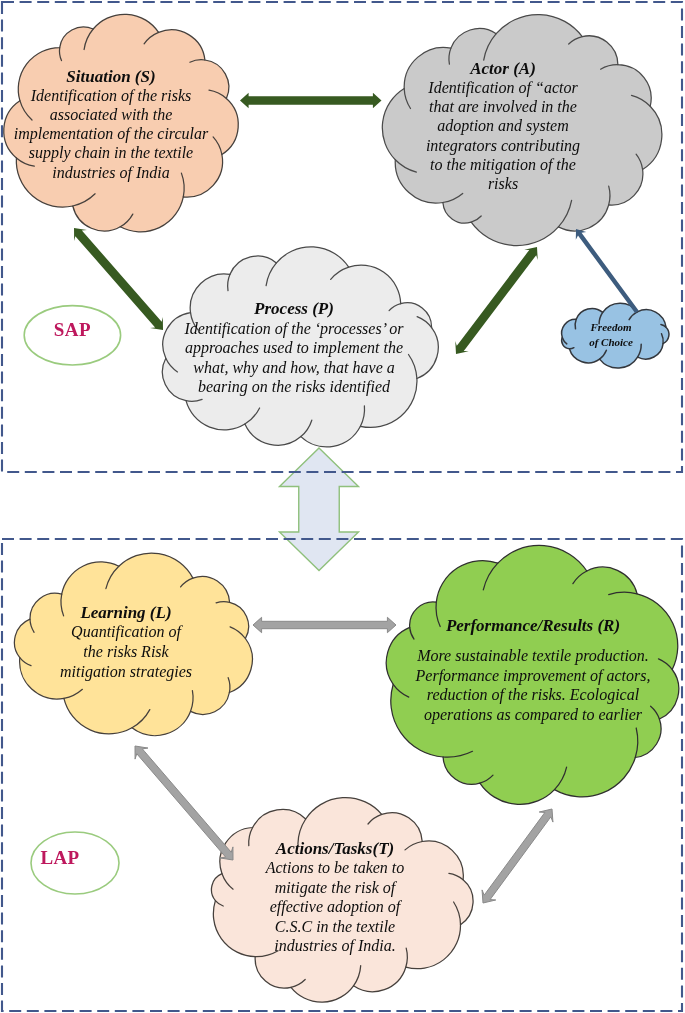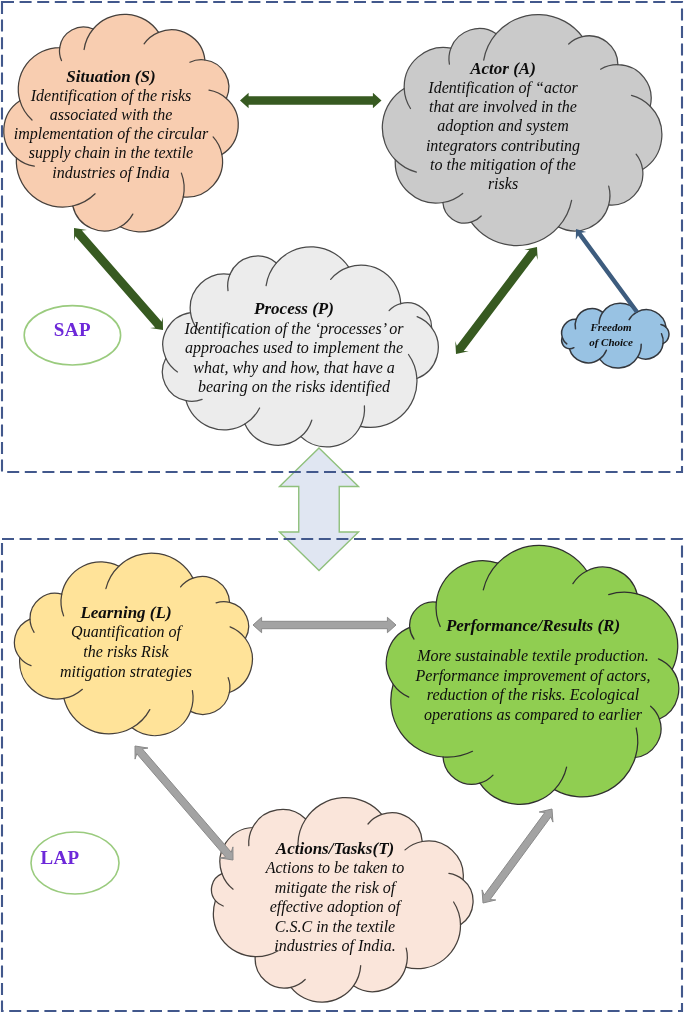--- a/index.html
+++ b/index.html
@@ -6,21 +6,21 @@
   html,body{margin:0;padding:0;background:#fff;}
   body{width:685px;height:1013px;overflow:hidden;
        font-family:"Liberation Serif",serif;
        -webkit-font-smoothing:antialiased;}
   #stage{position:relative;width:685px;height:1013px;background:#fff;}
   #art{position:absolute;left:0;top:0;}
   .cloud-text{position:absolute;text-align:center;color:#0d0d0d;
               font-family:"Liberation Serif",serif;font-style:italic;
               white-space:nowrap;}
   .cloud-title{font-weight:bold;}
-  .badge-text{position:absolute;text-align:center;color:#6d28d9;
+  .badge-text{position:absolute;text-align:center;color:#be185d;
               font-family:"Liberation Serif",serif;font-weight:bold;
               letter-spacing:.4px;white-space:nowrap;}
 </style>
 </head>
 <body>
 
 <div id="stage">
   <svg id="art" width="685" height="1013" viewBox="0 0 685 1013">
       <g>
         <path d="M 319 448 L 358.5 486.5 L 339.25 486.5 L 339.25 532

